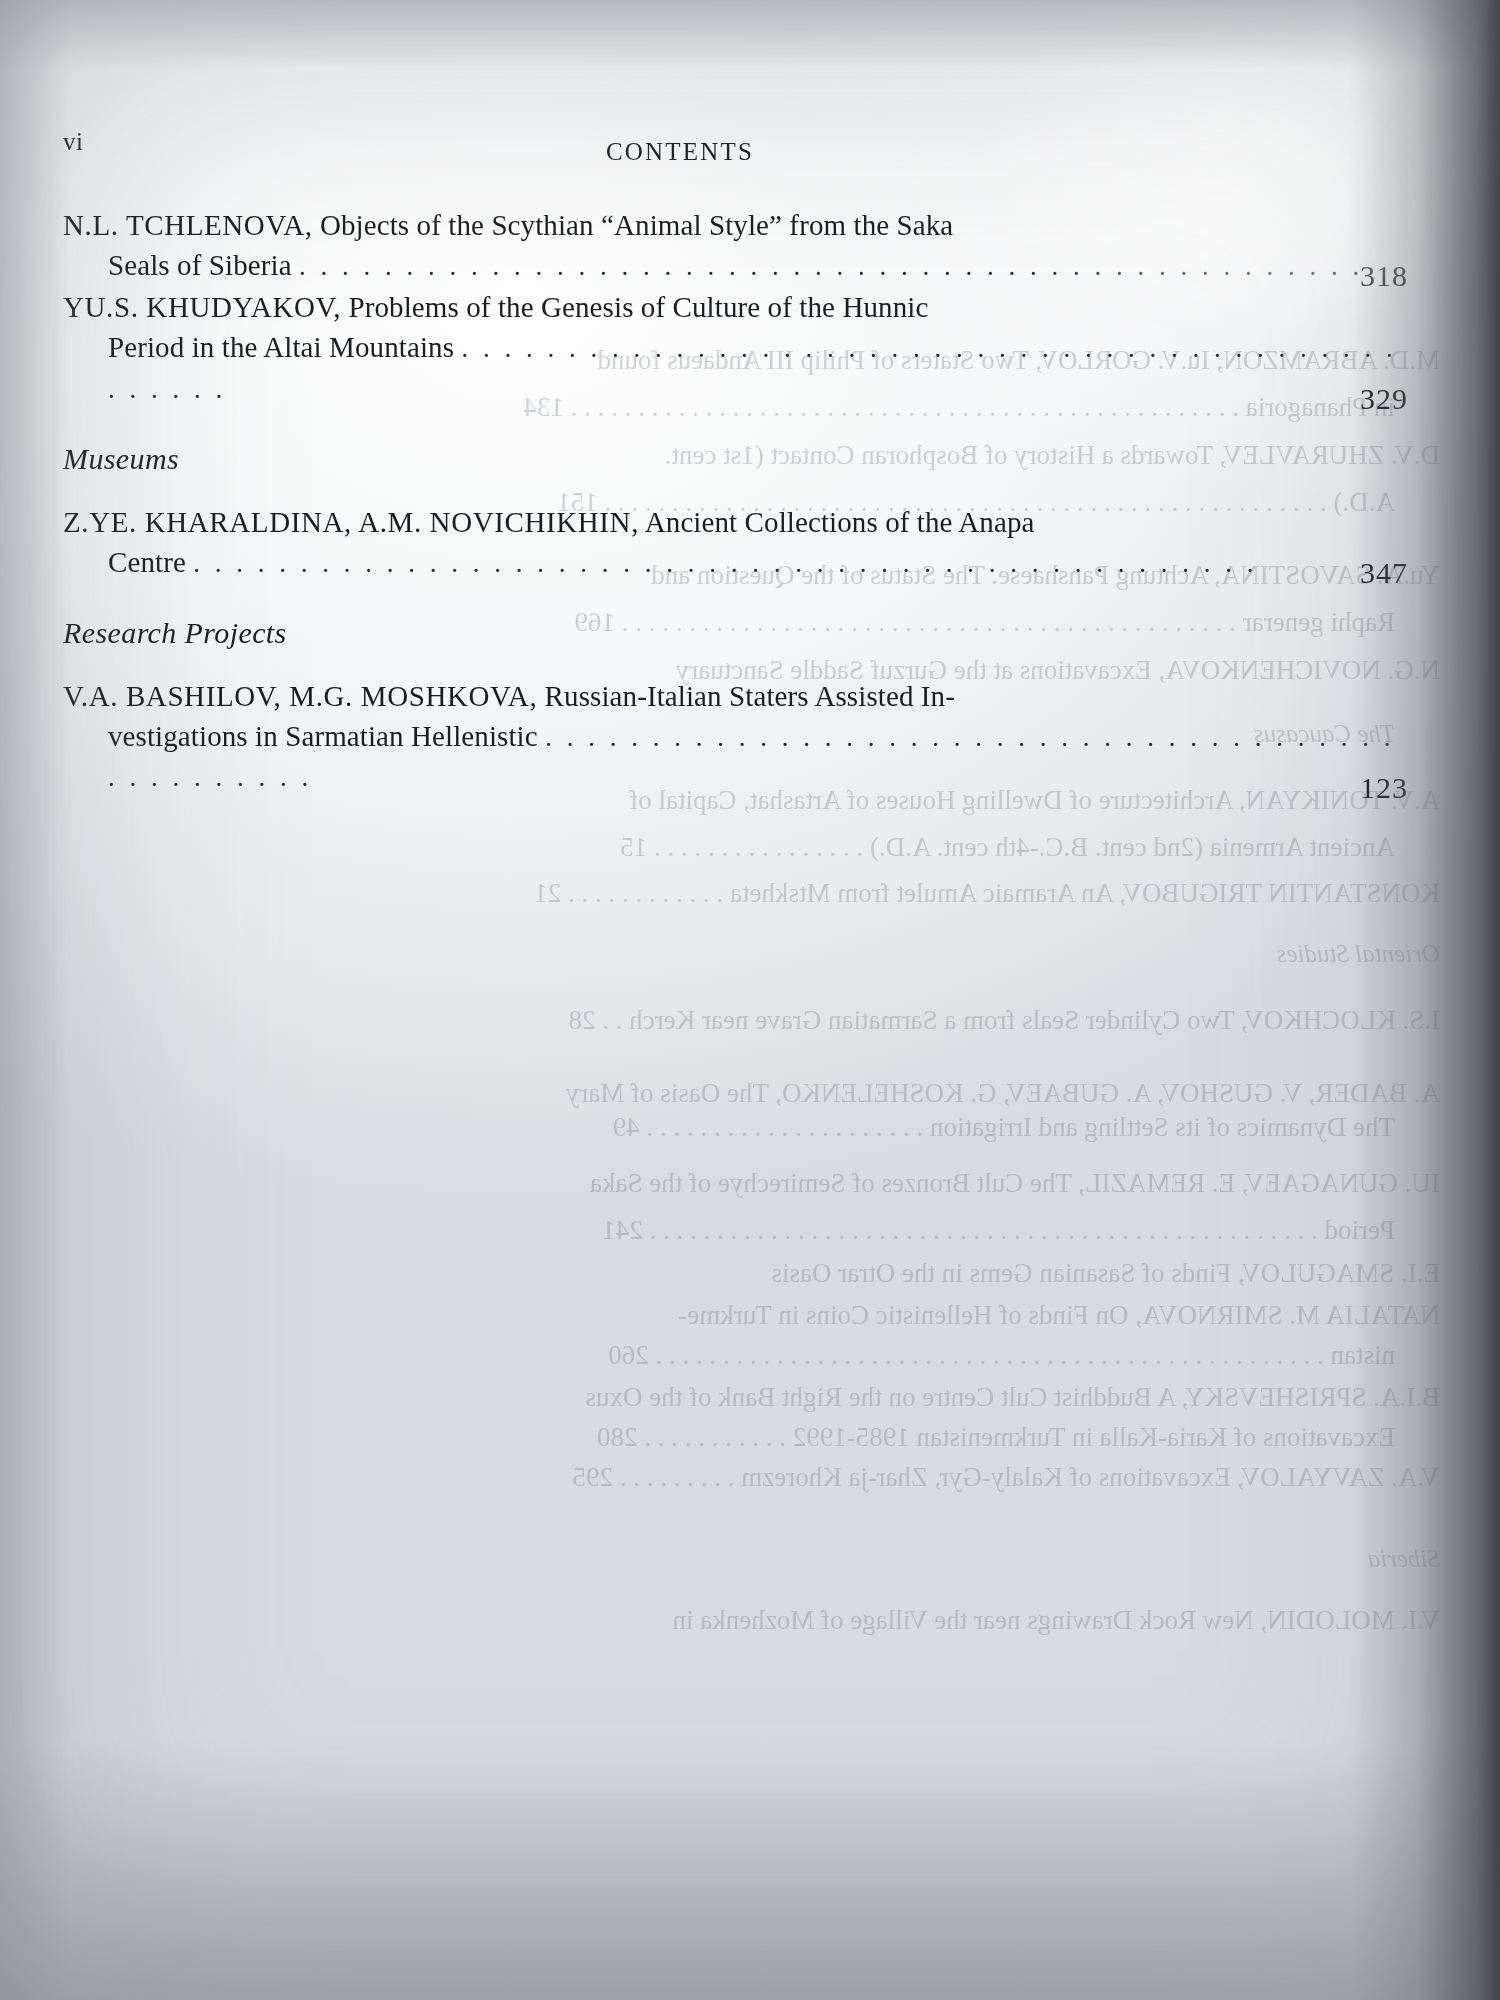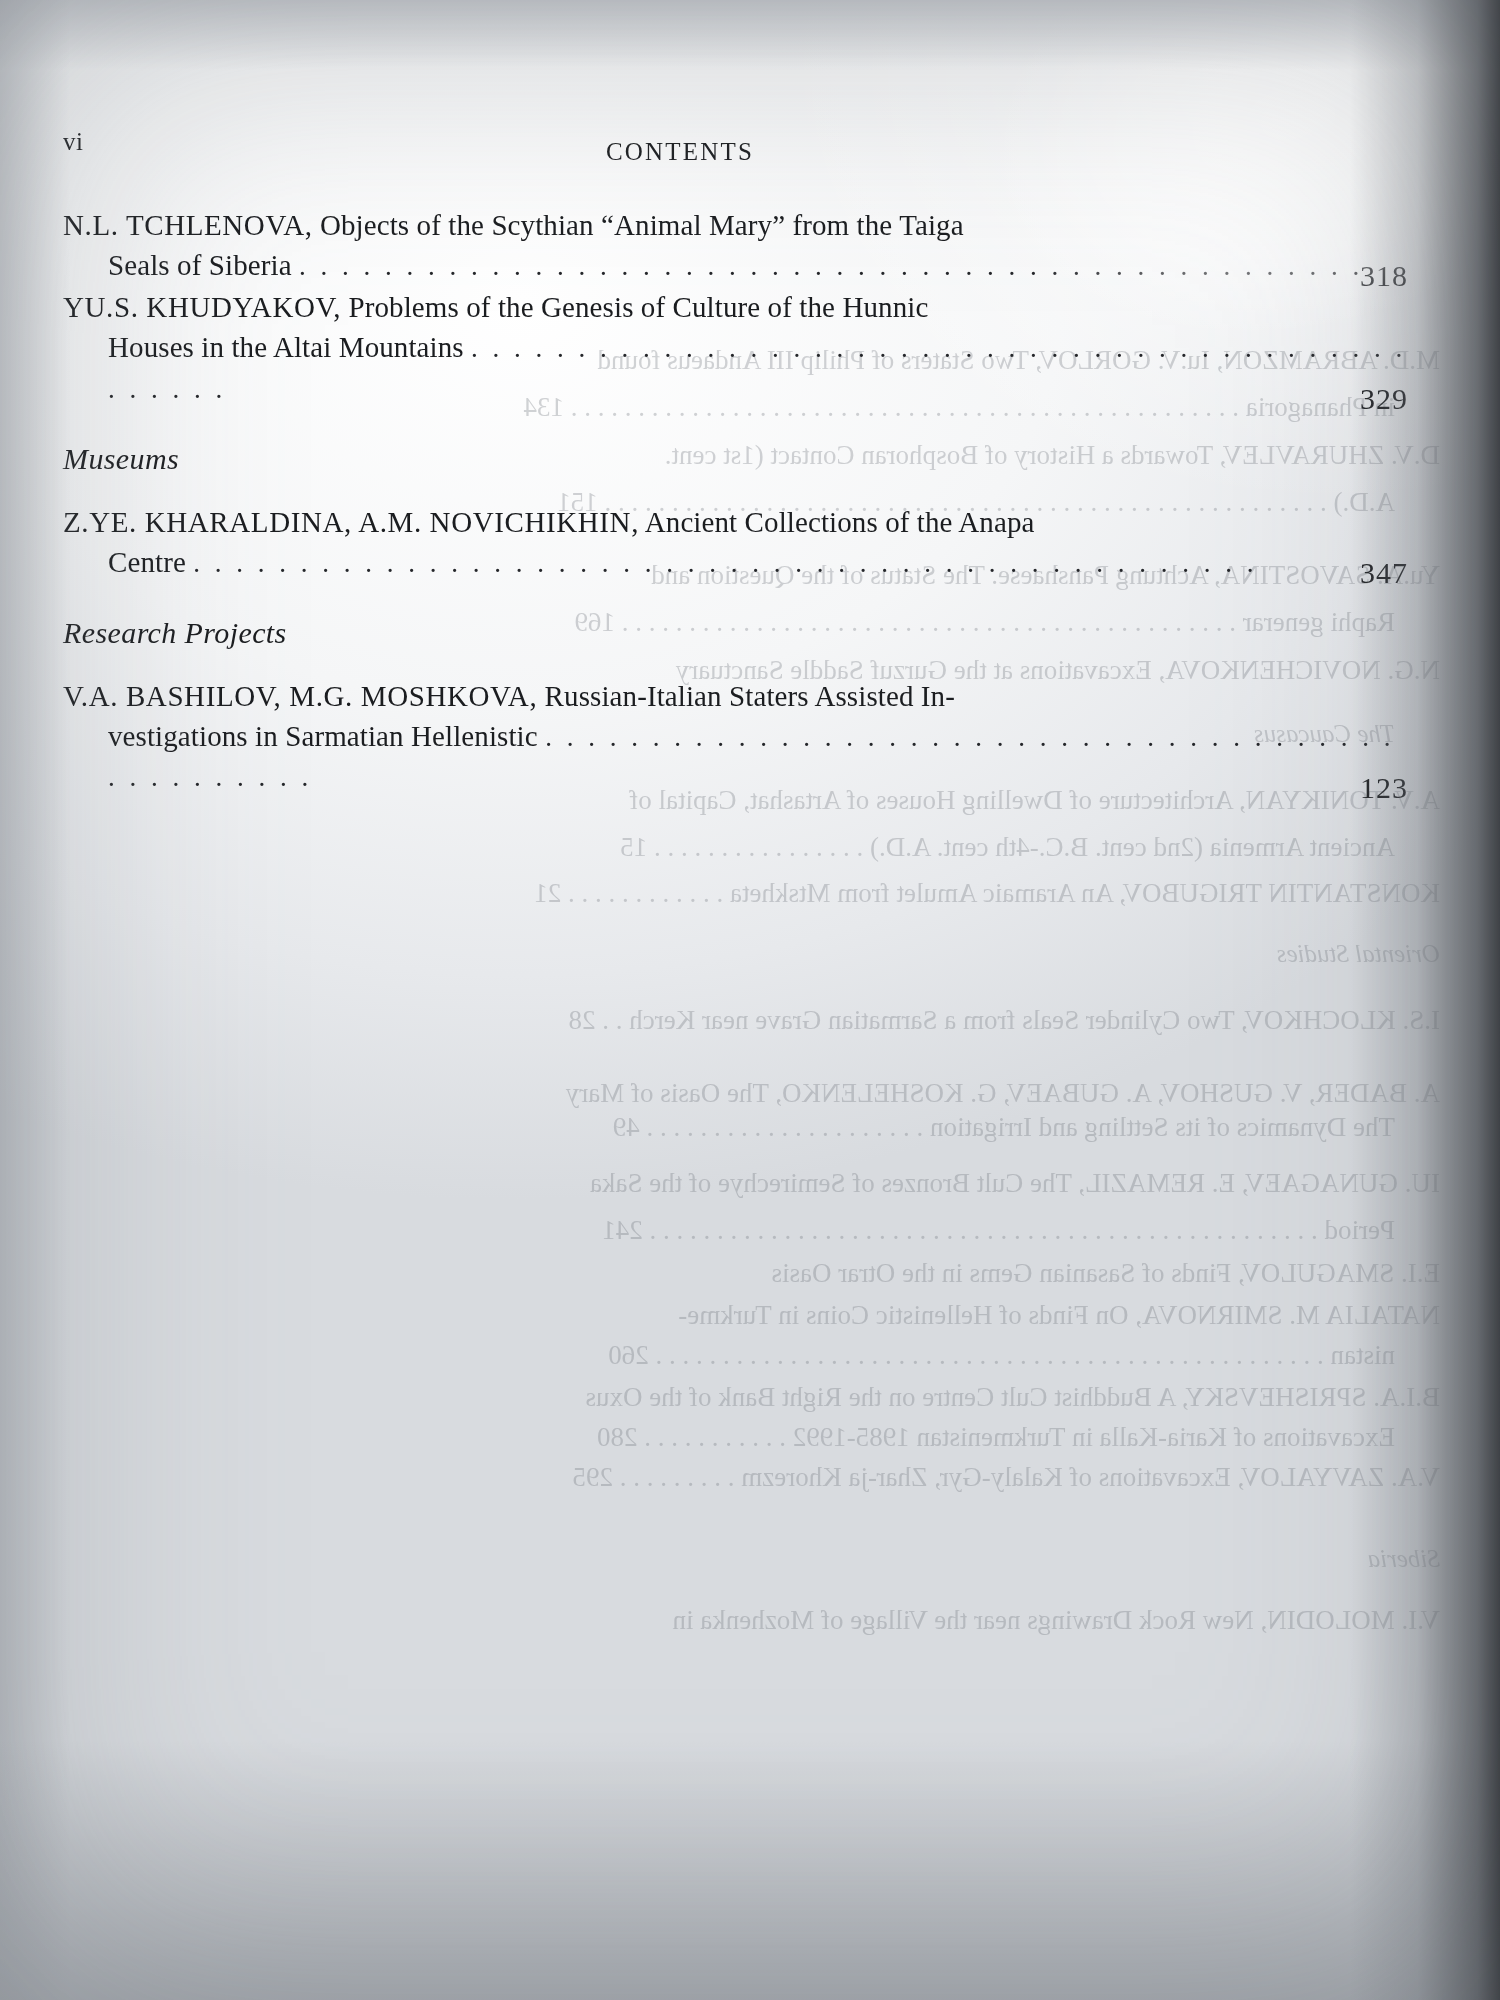--- a/index.html
+++ b/index.html
@@ -189,36 +189,36 @@
   <div class="content blur-soft">
 
     <div class="folio">vi</div>
     <div class="running-head">CONTENTS</div>
 
     <div class="toc">
 
       <div class="entry">
         <div class="line">
           <span class="sc">N.L. TCHLENOVA,</span>
-          <span>Objects of the Scythian “Animal Mary” from the Taiga</span>
+          <span>Objects of the Scythian “Animal Style” from the Saka</span>
         </div>
         <div class="line indent">
           <span>Seals of Siberia</span>
           <span class="leaders">. . . . . . . . . . . . . . . . . . . . . . . . . . . . . . . . . . . . . . . . . . . . . . . . . .</span>
         </div>
         <div class="pageno" style="bottom:-8px;">318</div>
       </div>
 
       <div class="entry">
         <div class="line">
           <span class="sc">YU.S. KHUDYAKOV,</span>
           <span>Problems of the Genesis of Culture of the Hunnic</span>
         </div>
         <div class="line indent">
-          <span>Houses in the Altai Mountains</span>
+          <span>Period in the Altai Mountains</span>
           <span class="leaders">. . . . . . . . . . . . . . . . . . . . . . . . . . . . . . . . . . . . . . . . . . . . . . . . . .</span>
         </div>
         <div class="pageno" style="bottom:-8px;">329</div>
       </div>
 
       <div class="section-head">Museums</div>
 
       <div class="entry">
         <div class="line">
           <span class="sc">Z.YE. KHARALDINA, A.M. NOVICHIKHIN,</span>

